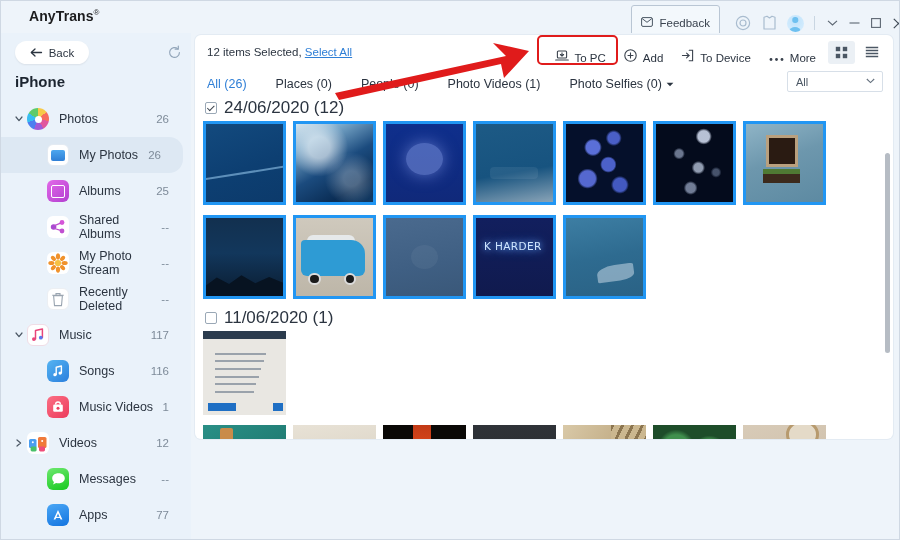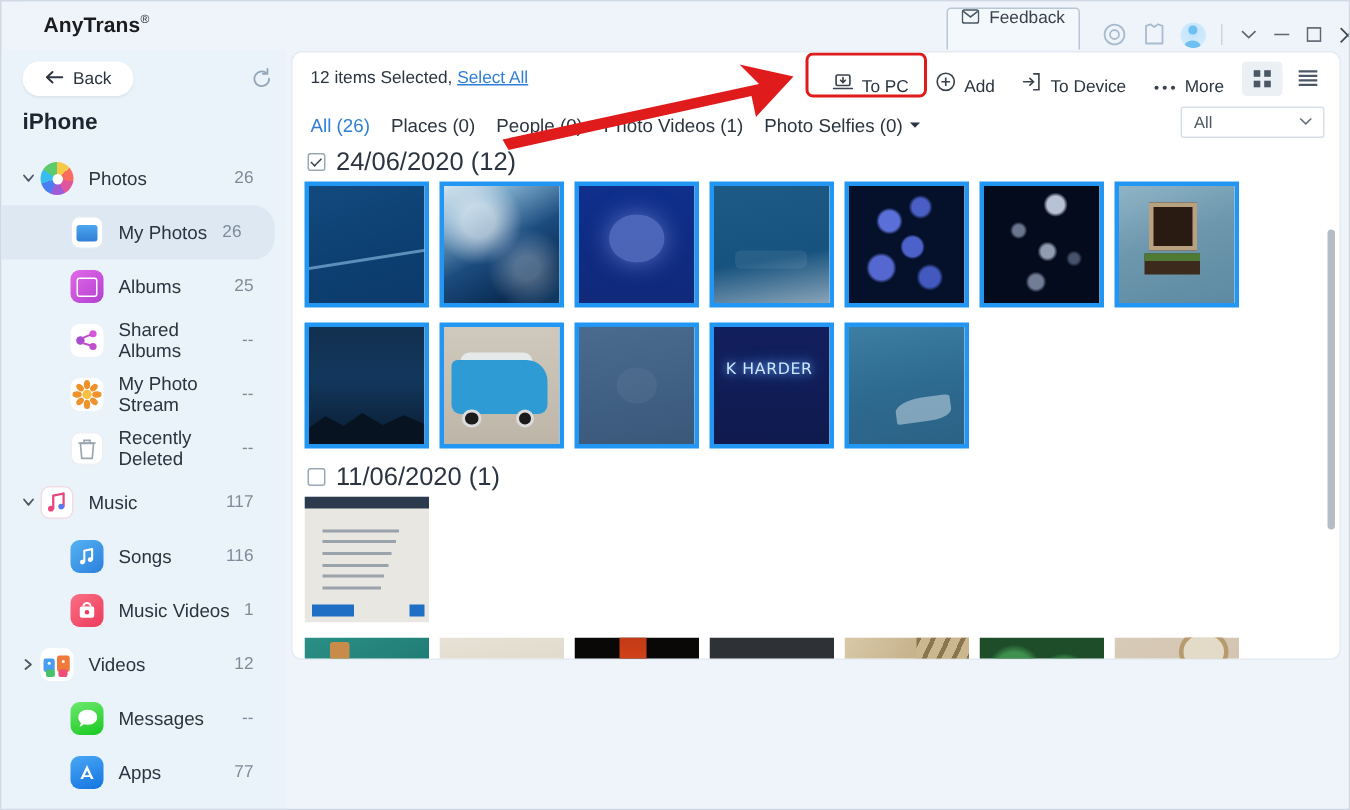--- a/index.html
+++ b/index.html
@@ -24,21 +24,21 @@
   }
   .brand {
     position: absolute; left: 12px; top: 7px;
     font-size: 14px; color: #1c1c1e; font-weight: 600;
     letter-spacing: .1px;
   }
   .brand sup { font-size: 8px; vertical-align: super; font-weight: 400; }
 
   .winbtns { position: absolute; right: 8px; top: 4px; display: flex; align-items: center; gap: 0px; }
   .feedback-btn {
-    display: flex; gap: 6px;
+    display: flex; align-items: center; gap: 6px;
     height: 36px; padding: 0 9px;
     border: 1px solid #b9c6d4; border-radius: 3px;
     background: #f3f8fc; color: #39424e; font-size: 11.5px;
     margin-right: 10px;
   }
   .ico-btn {
     width: 26px; height: 24px; display: flex; align-items: center; justify-content: center;
     color: #9fb2c6;
   }
   .vsep { width: 1px; height: 14px; background: #c9d6e2; margin: 0 6px; }
@@ -157,21 +157,21 @@
     width: 27px; height: 23px; border-radius: 3px;
     display: flex; align-items: center; justify-content: center;
     color: #4b5764; margin-left: 3px;
   }
   .viewbtn.active { background: #ebf0f5; }
 
   .tabs {
     position: absolute; left: 0; top: 36px; width: 698px; height: 26px;
     display: flex; align-items: center;
   }
-  .tab { margin-left: 14px; font-size: 12.5px; color: #2b3440; display: flex; align-items: center; gap: 4px; }
+  .tab { margin-left: 29px; font-size: 12.5px; color: #2b3440; display: flex; align-items: center; gap: 4px; }
   .tab:first-child { margin-left: 12px; }
   .tab.active { color: #2f7fd6; }
   .tab .tcaret { font-size: 7px; color: #2b3440; }
   .filter-sel {
     position: absolute; right: 10px; top: 36px;
     width: 96px; height: 21px; border: 1px solid #d7dfe8; border-radius: 2px;
     background: #fff; display: flex; align-items: center;
     font-size: 11px; color: #4b5764; padding: 0 8px;
   }
   .filter-sel .fcaret { position: absolute; right: 7px; font-size: 8px; color: #65717e; }

